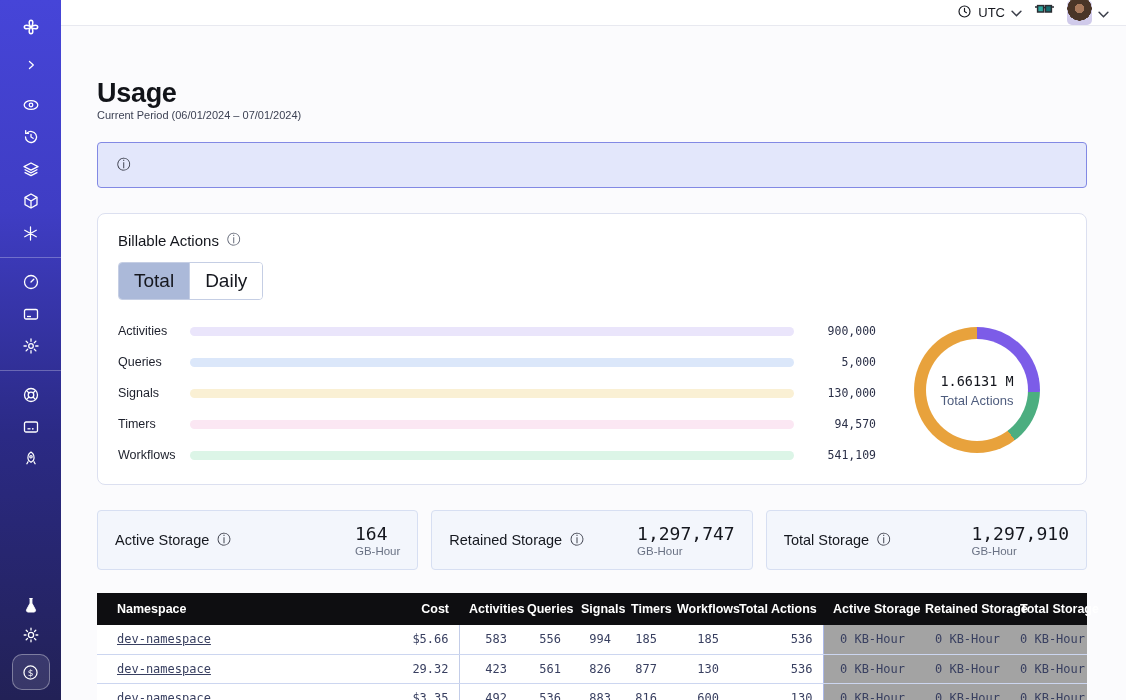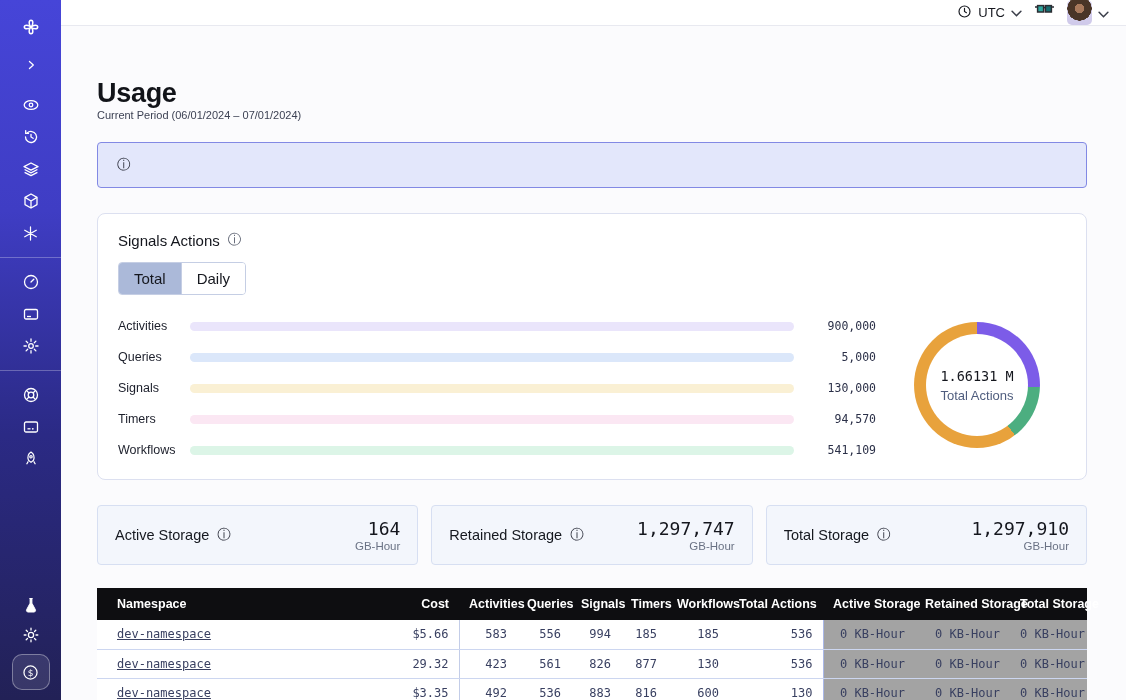--- a/index.html
+++ b/index.html
@@ -45,21 +45,21 @@
     background:#e3e7fb; border:1px solid #8289e4; border-radius:4px; padding:0 19px;
     font-size:13px; color:#171a2b; }
   .info-i { font-size:13.5px; color:#2a2d3a; font-style:normal; }
 
   
   .card { margin-top:25px; background:#fff; border:1px solid #dce0f0; border-radius:8px;
     padding:17px 20px 22px; }
   .card-title { display:flex; align-items:center; gap:8px; font-size:15px; color:#14161d; }
   .tabs { margin-top:13px; display:inline-flex; border:1px solid #c5cee4; border-radius:4px;
     overflow:hidden; }
-  .tab { padding:7px 15px; font-size:15px; color:#15171e; background:#fff; cursor:pointer; }
+  .tab { padding:7px 15px; font-size:19px; color:#15171e; background:#fff; cursor:pointer; }
   .tab.active { background:#abb9d9; }
   .tab + .tab { border-left:1px solid #c5cee4; }
 
   .chart-row { margin-top:24px; display:flex; align-items:flex-start; }
   .bars { flex:1; padding-right:10px; }
   .bar-line { display:grid; grid-template-columns:72px 1fr 84px; align-items:center;
     margin-bottom:17px; }
   .bar-line:last-child { margin-bottom:0; }
   .bar-label { font-size:12.5px; color:#1c1f2b; }
   .bar-track { height:9px; border-radius:5px; position:relative; overflow:hidden; }
@@ -73,21 +73,21 @@
   .donut-center { position:absolute; inset:0; display:flex; flex-direction:column;
     align-items:center; justify-content:center; z-index:2; }
   .donut-val { font-family:"DejaVu Sans Mono", monospace; font-size:13.5px; color:#14161d;text-align:right; }
   .donut-sub { margin-top:4px; font-size:13px; color:#4f5d7e; }
 
   
   .stat-row { margin-top:25px; display:flex; gap:13px; }
   .stat-card { flex:1; background:#f3f6fc; border:1px solid #d7dff2; border-radius:4px;
     padding:9px 17px; display:flex; align-items:center; justify-content:space-between; height:60px; }
   .stat-label { display:flex; align-items:center; gap:8px; font-size:14.5px; color:#15181f; }
-  .stat-right { text-align:right; }
+  .stat-right { text-align:left; }
   .stat-val { font-family:"DejaVu Sans Mono", monospace; font-size:18px; color:#14161d; }
   .stat-unit { font-size:11.5px; color:#6a7284; margin-top:1px; }
 
   
   .table-wrap { margin-top:23px; }
   table { width:100%; border-collapse:collapse; table-layout:fixed; }
   thead th { background:#0e0e11; color:#fff; font-size:12.5px; font-weight:600; height:32px;
     padding:0 10px; text-align:right; white-space:nowrap; }
   thead th.c-ns { text-align:left; padding-left:20px; }
   tbody td { height:29px; font-family:"DejaVu Sans Mono", monospace; font-size:12px;
@@ -261,21 +261,21 @@
         <div class="subtitle">Current Period (06/01/2024 – 07/01/2024)</div>
       </div>
     </div>
 
     <div class="banner">
       <span class="info-i">ⓘ</span>
     </div>
 
     <section class="card">
       <div class="card-title">
-        <span>Signals Actions</span>
+        <span>Billable Actions</span>
         <span class="info-i" style="cursor:pointer;color:#555b6b">ⓘ</span>
       </div>
 
       <div class="tabs">
         <div class="tab active">Total</div>
         <div class="tab">Daily</div>
       </div>
 
       <div class="chart-row">
         <div class="bars">

